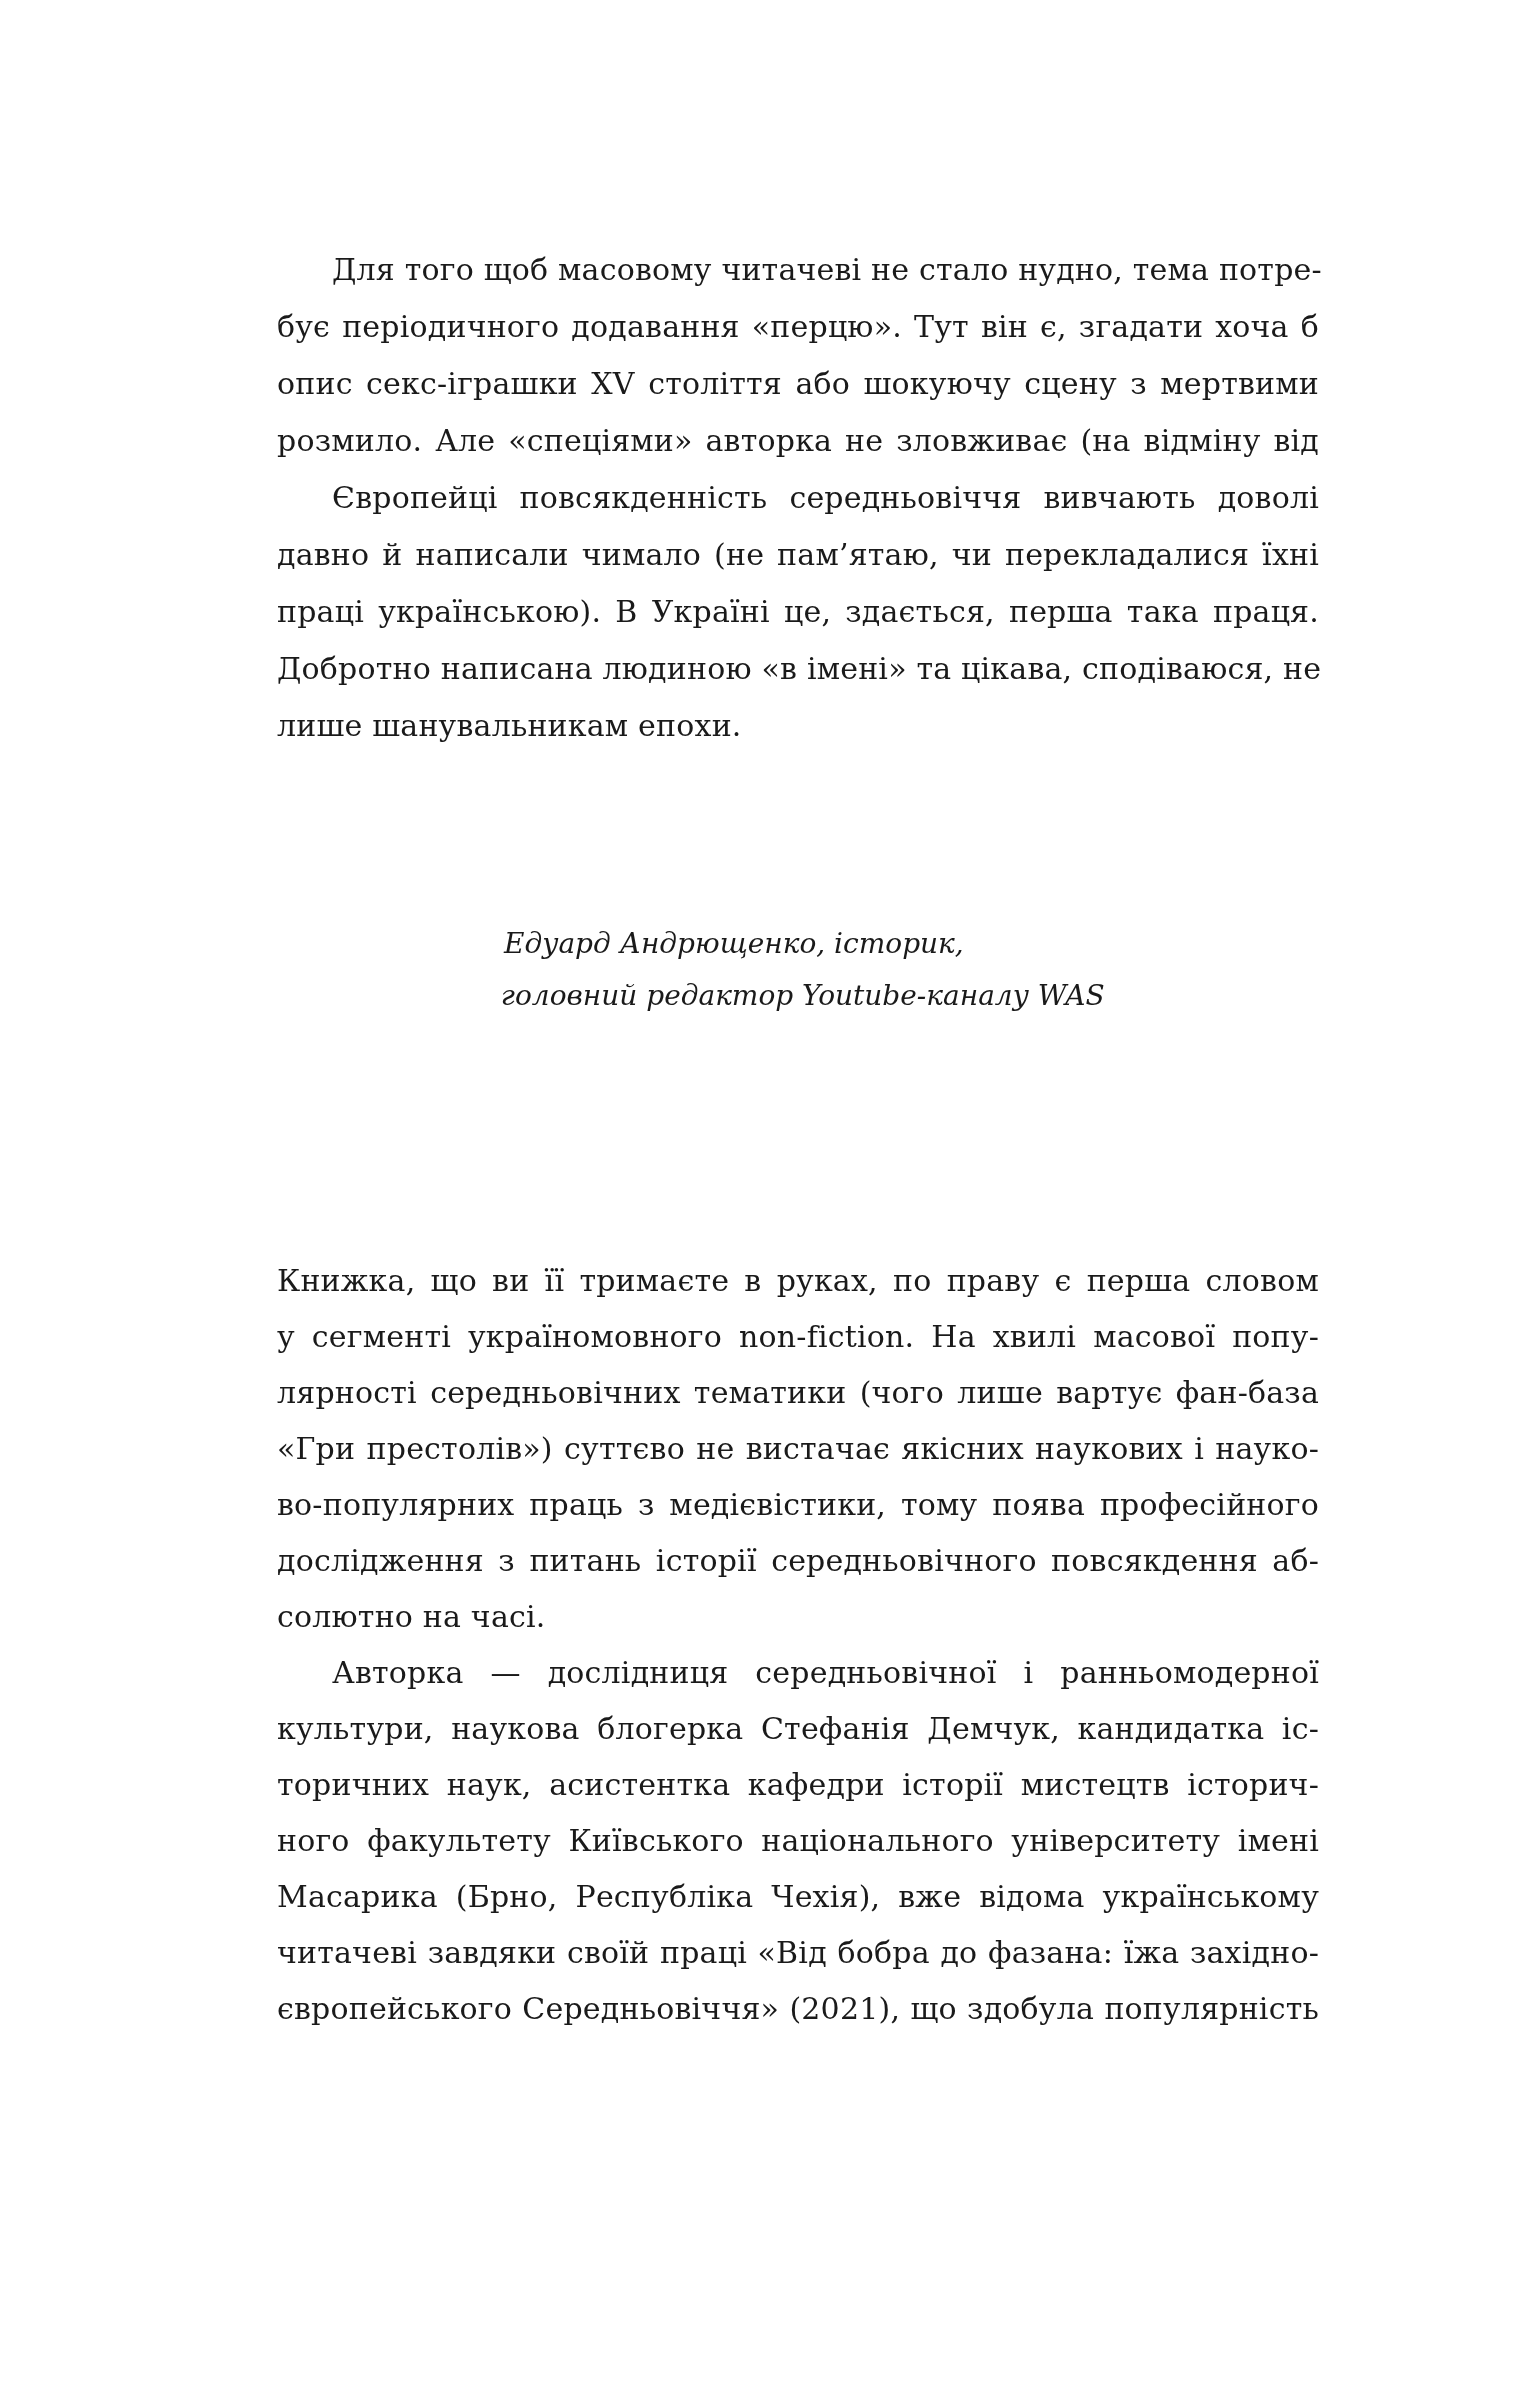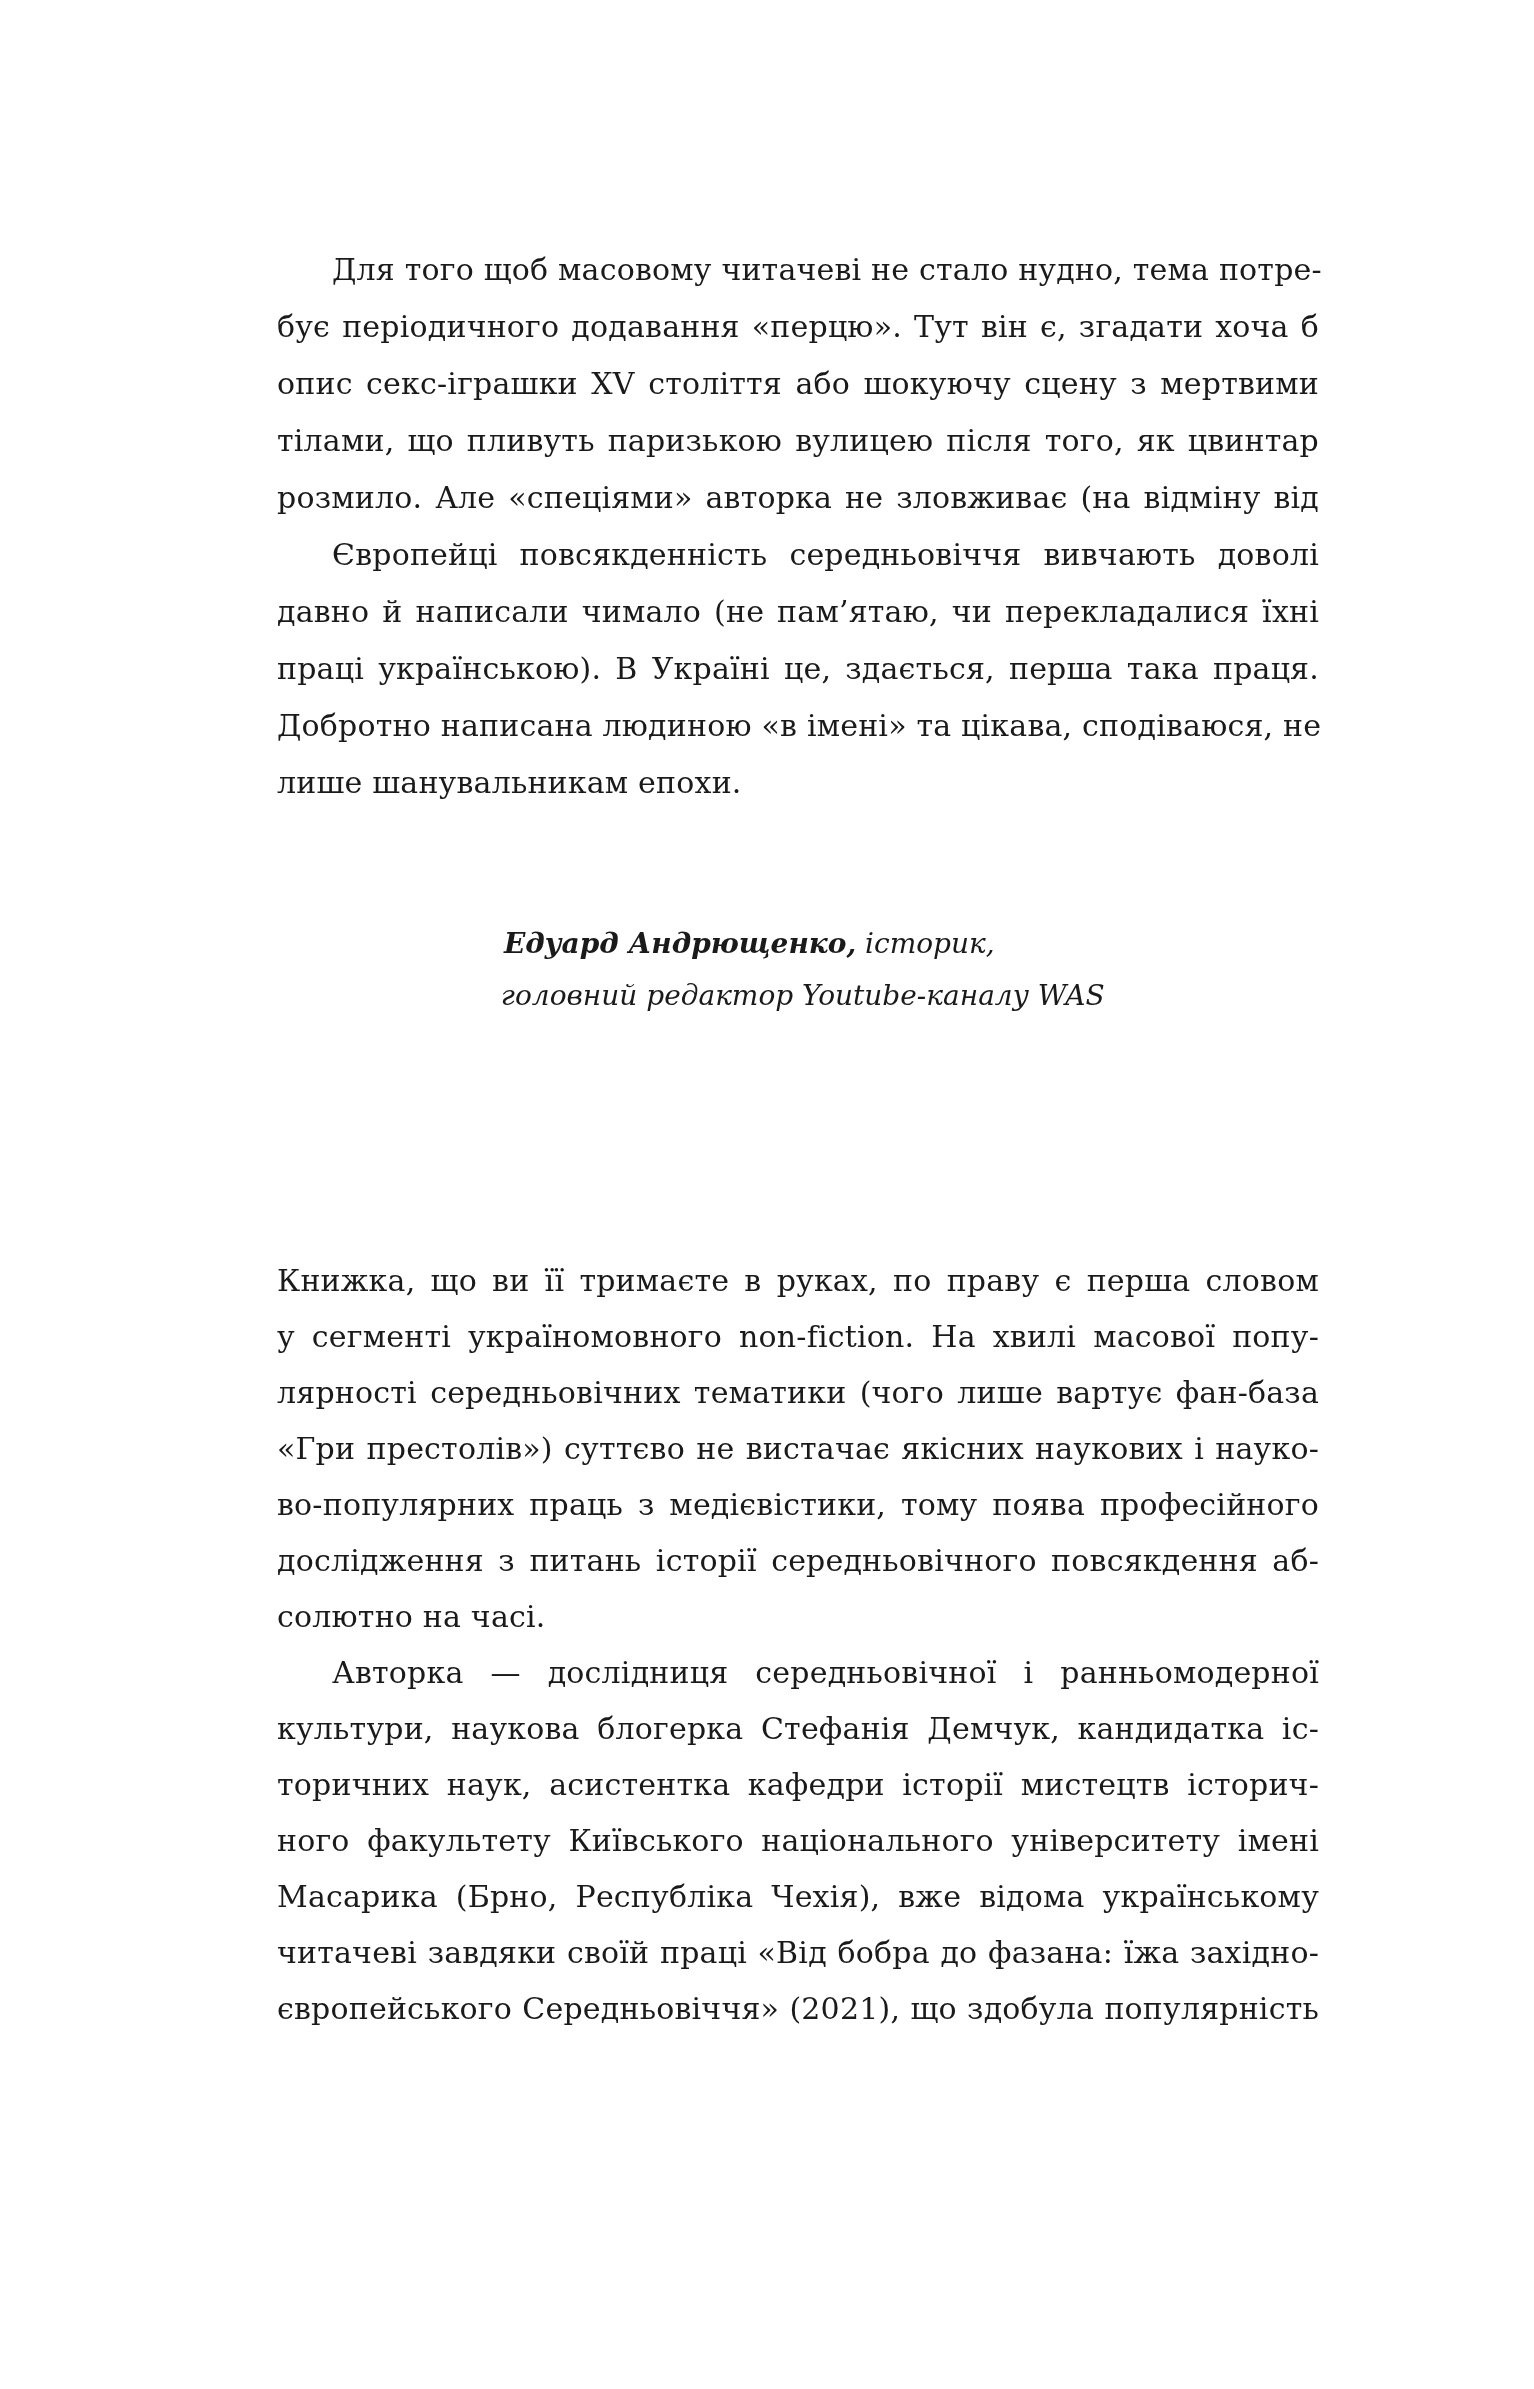--- a/index.html
+++ b/index.html
@@ -44,34 +44,33 @@
 
   .attribution {
     position: absolute;
     left: 504px;
     top: 918px;
     font-size: 28px;
     line-height: 52px;
     font-style: italic;
     white-space: nowrap;
   }
-  .attribution .name { font-weight: bold; }
+  .attribution .name { font-weight: normal; }
   .attribution .row { display: block; height: 52px; }
   .attribution .row-2 { margin-left: -3.2px; }
 </style>
 </head>
 <body>
 
 <div class="page">
 
   <div class="block block-1">
     <span class="line indent">Для того щоб масовому читачеві не стало нудно, тема потре-</span>
     <span class="line">бує періодичного додавання «перцю». Тут він є, згадати хоча б</span>
     <span class="line">опис секс-іграшки XV століття або шокуючу сцену з мертвими</span>
-    <span class="line">тілами, що пливуть паризькою вулицею після того, як цвинтар</span>
     <span class="line">розмило. Але «спеціями» авторка не зловживає (на відміну від</span>
     <span class="line indent">Європейці повсякденність середньовіччя вивчають доволі</span>
     <span class="line">давно й написали чимало (не пам’ятаю, чи перекладалися їхні</span>
     <span class="line">праці українською). В Україні це, здається, перша така праця.</span>
     <span class="line">Добротно написана людиною «в імені» та цікава, сподіваюся, не</span>
     <span class="line last">лише шанувальникам епохи.</span>
   </div>
 
   <div class="attribution">
     <span class="row row-1"><span class="name">Едуард Андрющенко,</span><span> історик,</span></span>

